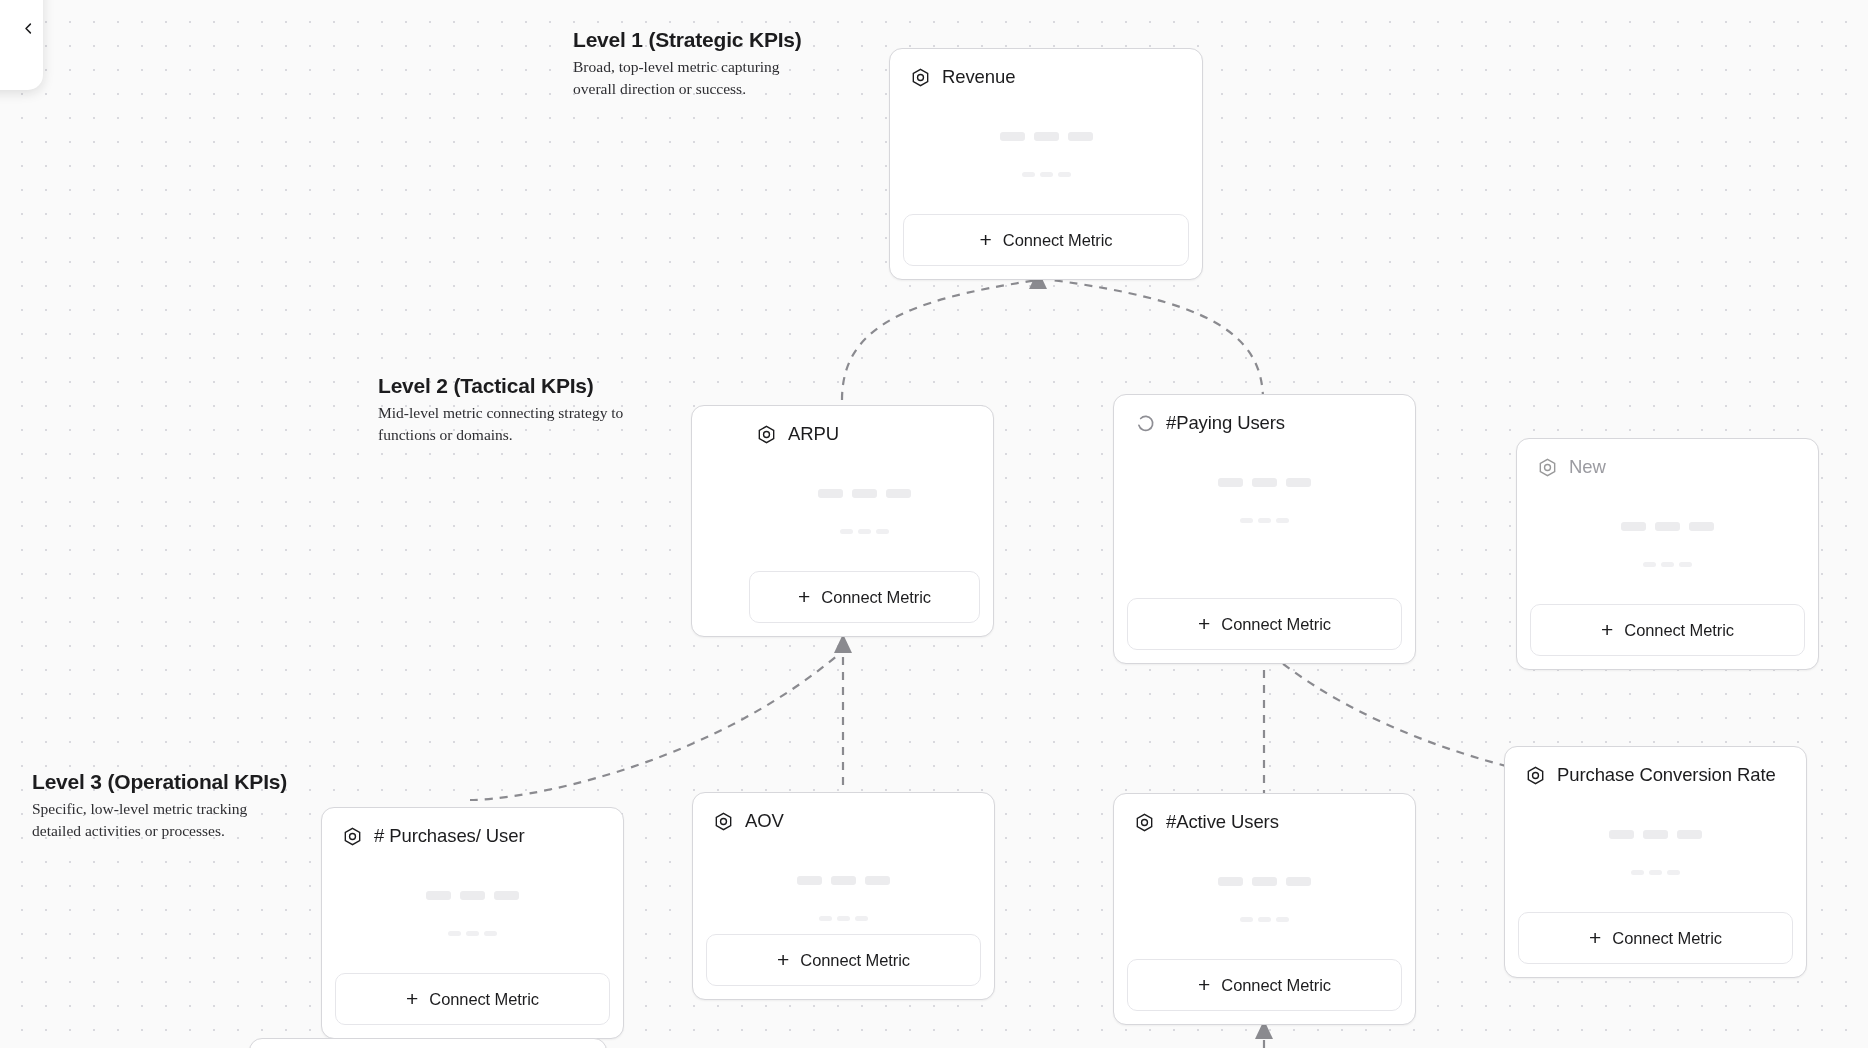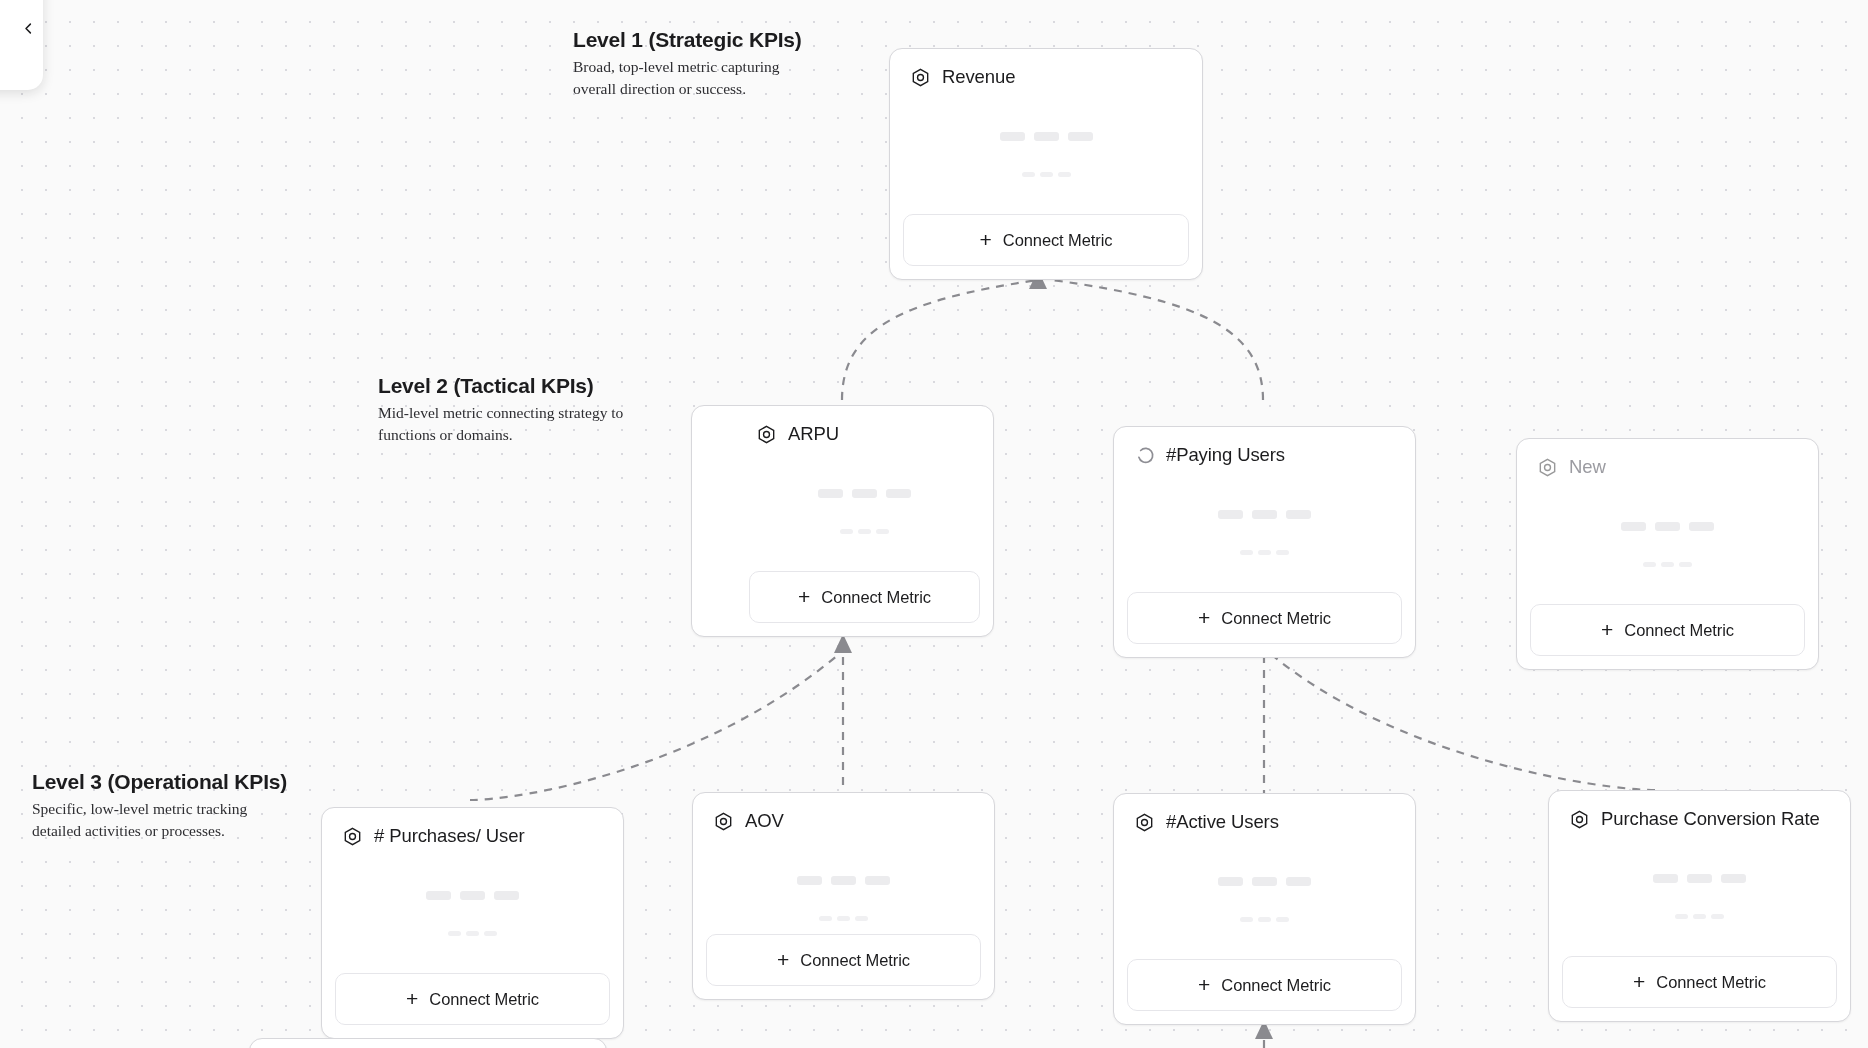--- a/index.html
+++ b/index.html
@@ -261,21 +261,21 @@
       </div>
     </div>
     <div class="node-foot">
       <div class="connect-btn">
         <span class="connect-plus">+</span>
         <span class="connect-label">Connect Metric</span>
       </div>
     </div>
   </div>
 
-  <div class="node" style="left:1113px; top:426px; width:303px; height:232px;">
+  <div class="node" style="left:1113px; top:394px; width:303px; height:270px;">
     <div class="node-head">
       <svg class="node-icon" viewBox="0 0 24 24" fill="none" stroke="#8e8e94" stroke-width="1.9" stroke-linecap="round">
         <path d="M7.6 6.3A8 8 0 1 1 5.6 14"></path>
       </svg>
       <span class="node-title">#Paying Users</span>
     </div>
     <div class="node-body">
       <div class="skel-row r1">
         <span class="skel"></span>
         <span class="skel"></span>
@@ -400,21 +400,21 @@
       </div>
     </div>
     <div class="node-foot">
       <div class="connect-btn">
         <span class="connect-plus">+</span>
         <span class="connect-label">Connect Metric</span>
       </div>
     </div>
   </div>
 
-  <div class="node" style="left:1504px; top:790px; width:303px; height:232px;margin-left:44px;">
+  <div class="node" style="left:1504px; top:746px; width:303px; height:232px;">
     <div class="node-head">
       <svg class="node-icon" viewBox="0 0 24 24" fill="none" stroke="#1c1c1e" stroke-width="1.6">
         <path d="M12 2.6 20.2 7.3v9.4L12 21.4 3.8 16.7V7.3z"></path>
         <circle cx="12" cy="12" r="3.4"></circle>
       </svg>
       <span class="node-title">Purchase Conversion Rate</span>
     </div>
     <div class="node-body">
       <div class="skel-row r1">
         <span class="skel"></span>

